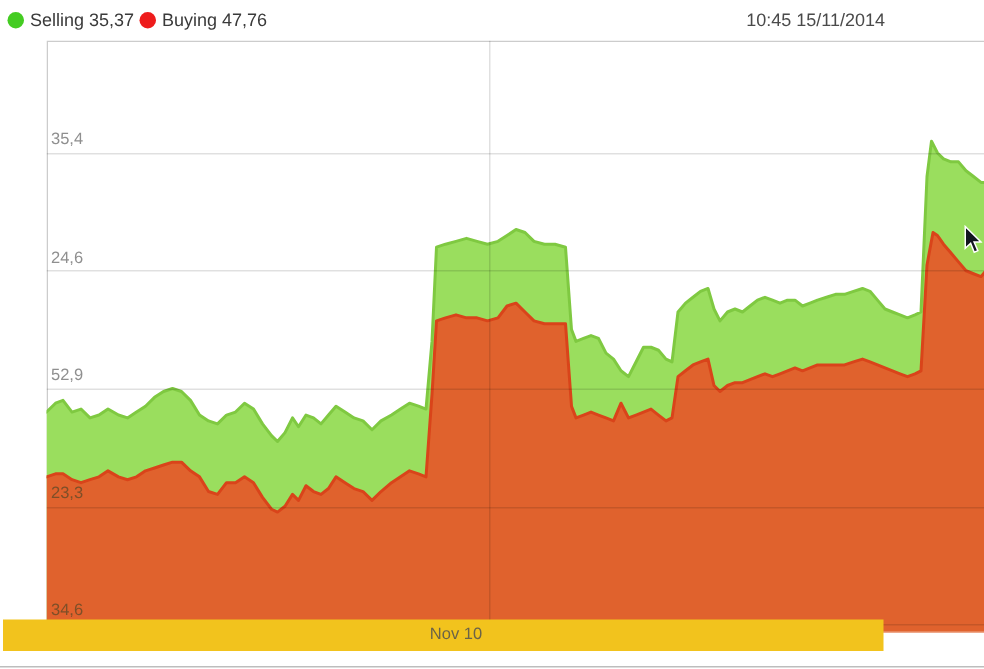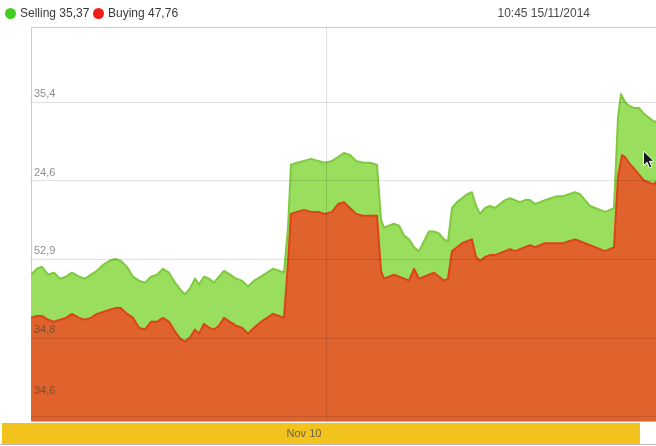--- a/index.html
+++ b/index.html
@@ -8,21 +8,21 @@
     font-family:"Liberation Sans",sans-serif;
     -webkit-font-smoothing:antialiased;
   }
   .legend{position:absolute;left:0;top:0;width:596px;height:27px;}
   .legend-dot{position:absolute;top:8px;width:11px;height:11px;border-radius:50%;}
   .legend-label{position:absolute;top:6px;font-size:12px;color:#3a3a3a;white-space:nowrap;}
   .timestamp{position:absolute;top:6px;right:6px;font-size:12px;color:#4a4a4a;white-space:nowrap;}
   #plot{position:absolute;left:7px;top:27px;width:559px;height:395px;margin-left:24px;}
   #chart-svg{position:absolute;left:0;top:0;display:block;}
   .ytick{position:absolute;left:3px;font-size:11px;line-height:13px;white-space:nowrap;}
-  .x-band{position:absolute;left:2px;top:423px;width:638px;height:21px;}
+  .x-band{position:absolute;left:2px;top:413px;width:587px;height:21px;}
   .x-band-label{position:absolute;left:267px;top:0;width:70px;height:21px;line-height:21px;
     text-align:center;font-size:11px;color:#6b6348;}
   .bottom-line{position:absolute;left:0;top:444px;width:656px;height:1px;background:#bdbdbd;}
   .cursor{position:absolute;left:642px;top:150px;width:13px;height:20px;}
 </style>
 </head>
 <body>
 
 <div class="legend">
   <span class="legend-dot" style="left: 5px; background: rgb(68, 204, 34);"></span>
@@ -44,22 +44,22 @@
       <line x1="0" y1="232.5" x2="643" y2="232.5" stroke="rgba(0,0,0,0.12)" stroke-width="1"></line>
       <line x1="0" y1="311.5" x2="643" y2="311.5" stroke="rgba(0,0,0,0.12)" stroke-width="1"></line>
       <line x1="0" y1="389.5" x2="643" y2="389.5" stroke="rgba(0,0,0,0.12)" stroke-width="1"></line>
       <line x1="295.5" y1="0" x2="295.5" y2="395" stroke="rgba(0,0,0,0.12)" stroke-width="1"></line>
       <line x1="0" y1="394.5" x2="643" y2="394.5" stroke="rgba(255,255,255,0.45)" stroke-width="1"></line>
       <circle cx="641" cy="86.77500000000045" r="4.5" fill="#49c31a" stroke="#2f9a0a" stroke-width="1"></circle>
     </svg>
 <div class="ytick" style="top: 60px; color: rgb(143, 143, 143);">35,4</div>
     <div class="ytick" style="top: 138.5px; color: rgb(143, 143, 143);">24,6</div>
     <div class="ytick" style="top: 217px; color: rgb(143, 143, 143);">52,9</div>
-    <div class="ytick" style="top: 295.5px; color: rgb(126, 79, 40);">34,8</div>
-    <div class="ytick" style="top: 357px; color: rgb(126, 79, 40);">34,6</div>
+    <div class="ytick" style="top: 295.5px; color: rgb(126, 79, 40);">23,3</div>
+    <div class="ytick" style="top: 374px; color: rgb(126, 79, 40);">34,6</div>
   </div>
 
 <div class="x-band" style="background: rgb(242, 195, 29);">
   <div class="x-band-label">Nov 10</div>
 </div>
 
 <div class="bottom-line"></div>
 
 <svg class="cursor" viewBox="0 0 13 20">
   <path d="M1.5,1 L1.5,15.5 L5.1,12.2 L7.5,18.2 L9.9,17.1 L7.4,11.3 L12,11.3 Z" fill="#12161f" stroke="#ffffff" stroke-width="1"></path>

